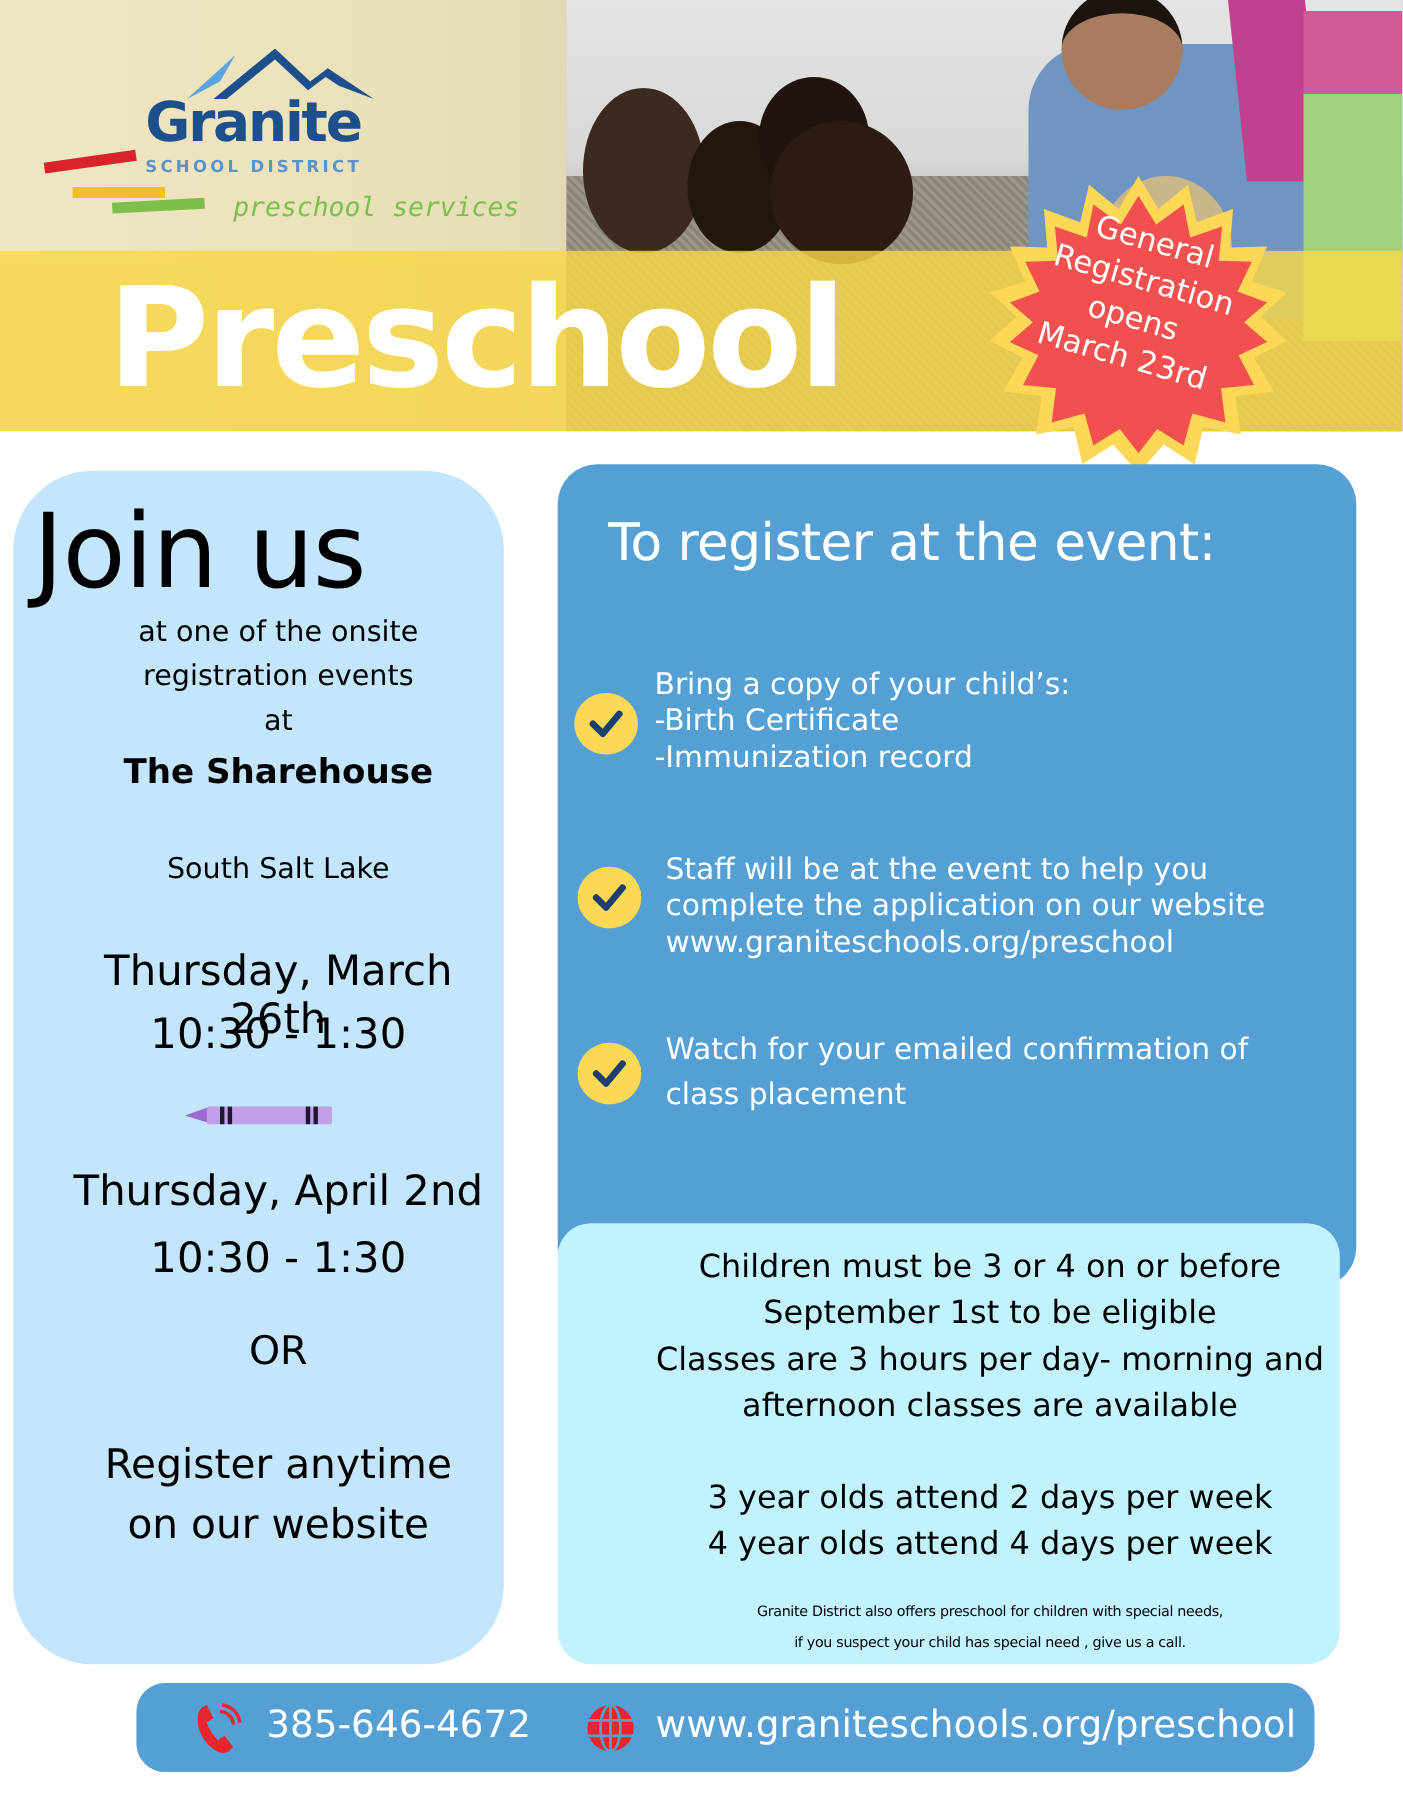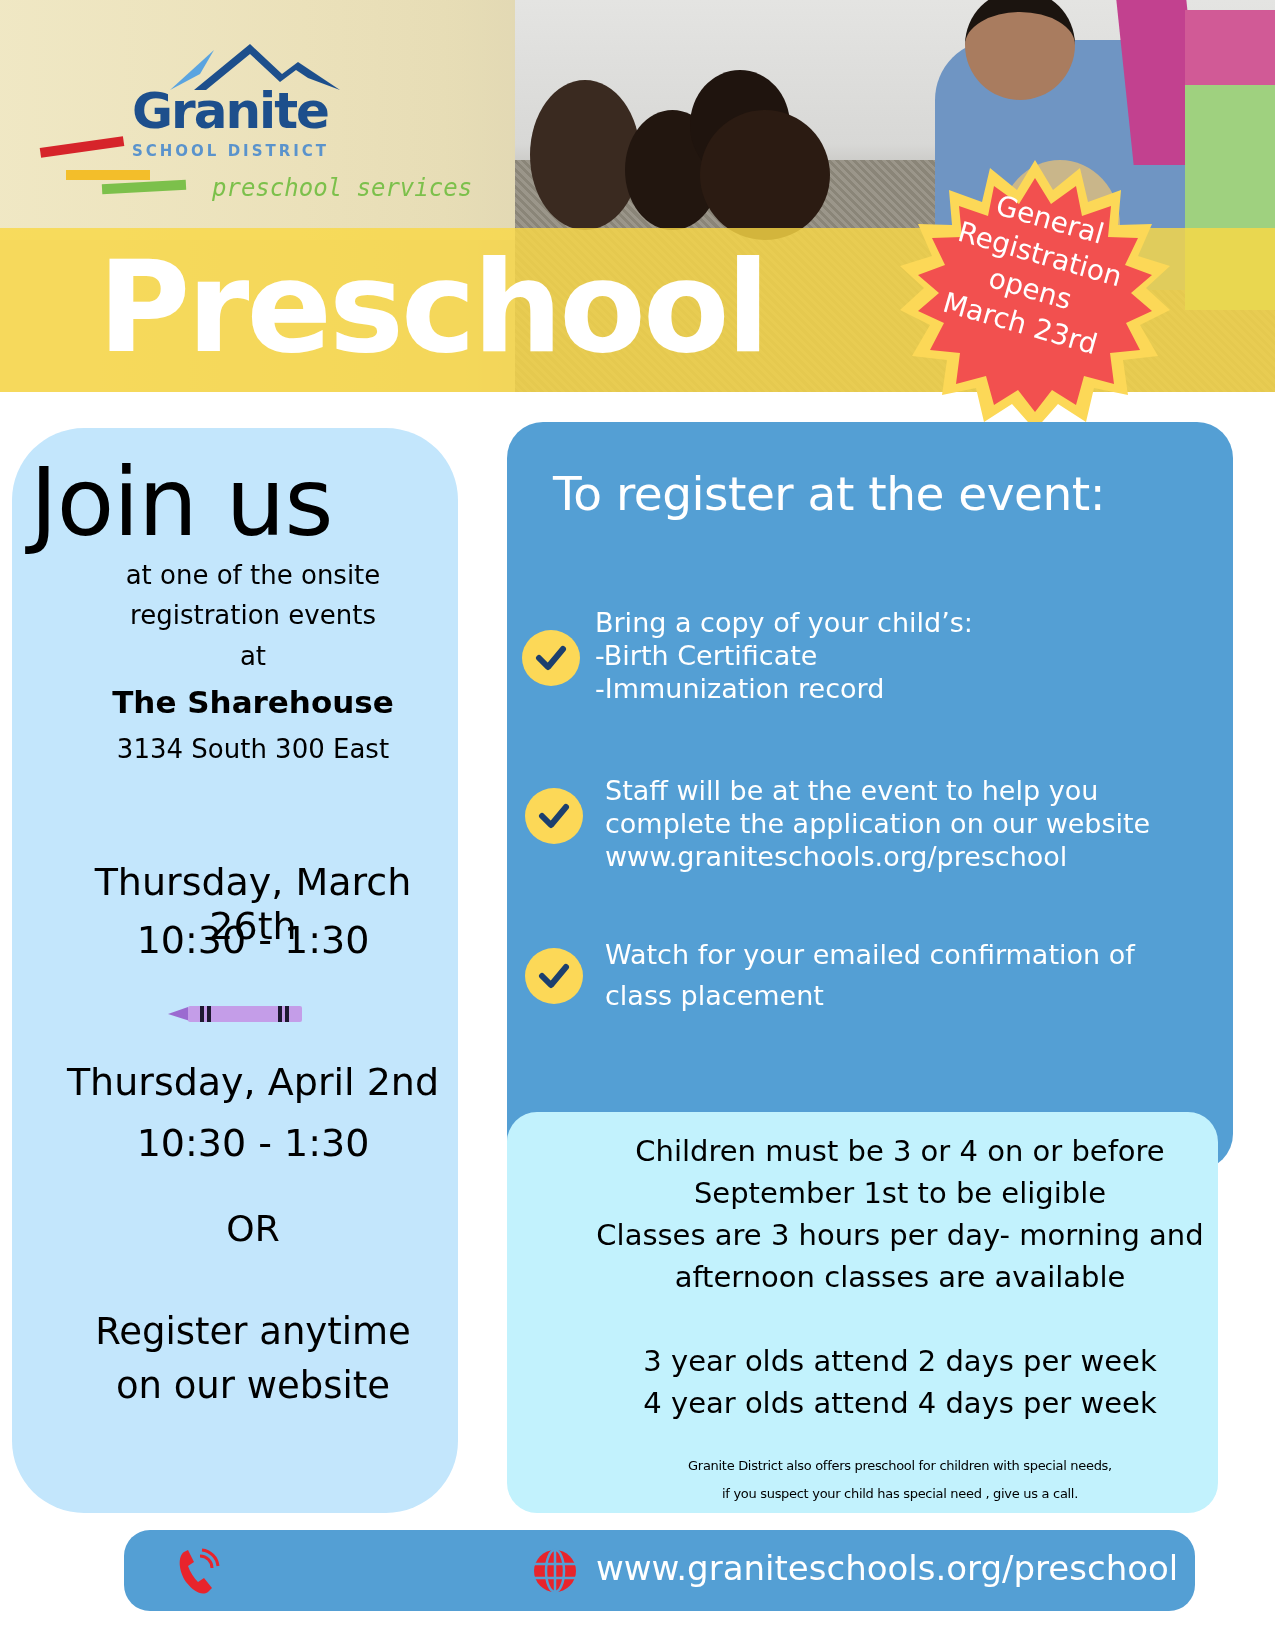--- a/index.html
+++ b/index.html
@@ -190,21 +190,21 @@
 </div>
 
 <div class="left-panel">
   <div class="join-us" style="top:10px;">Join us</div>
 
   <div class="lp-line lp-small" style="top:132px;">at one of the onsite</div>
   <div class="lp-line lp-small" style="top:172px;">registration events</div>
   <div class="lp-line lp-small" style="top:213px;">at</div>
 
   <div class="lp-line lp-venue" style="top:256px;">The Sharehouse</div>
-  <div class="lp-line lp-addr" style="top:306px;">3134 South 300 East</div>
+  <div class="lp-line lp-addr" style="top:347px;">South Salt Lake</div>
 
   <div class="lp-line lp-date" style="top:432px;">Thursday, March 26th</div>
   <div class="lp-line lp-date" style="top:490px;">10:30 - 1:30</div>
 
   <svg class="crayon" width="134" height="20" viewBox="0 0 134 20">
     <polygon points="0,10 20,3 22,17" fill="#9b6ad0"></polygon>
     <rect x="20" y="2" width="114" height="16" rx="2" fill="#c49de8"></rect>
     <rect x="32" y="2" width="4" height="16" fill="#1d1830"></rect>
     <rect x="39" y="2" width="4" height="16" fill="#1d1830"></rect>
     <rect x="110" y="2" width="4" height="16" fill="#1d1830"></rect>
@@ -268,20 +268,21 @@
   <div class="lt-line lt-small" style="top:334px;">Granite District also offers preschool for children with special needs,</div>
   <div class="lt-line lt-small" style="top:362px;">if you suspect your child has special need , give us a call.</div>
 </div>
 
 <div class="contact-bar">
   <svg class="cb-icon" style="left:52px;" width="44" height="48" viewBox="0 0 44 48">
     <path d="M8 4 C2 8 2 22 10 34 C18 44 26 48 32 44 L36 40 L28 30 L22 34 C18 30 14 24 12 18 L18 14 L12 2 Z" fill="#e8242c"></path>
     <path d="M24 8 A12 12 0 0 1 36 20" fill="none" stroke="#e8242c" stroke-width="3"></path>
     <path d="M26 2 A18 18 0 0 1 42 18" fill="none" stroke="#e8242c" stroke-width="3"></path>
   </svg>
+  <div class="cb-text" style="left:118px;">385-646-4672</div>
 
   <svg class="cb-icon" style="left:408px;" width="46" height="46" viewBox="0 0 46 46">
     <circle cx="23" cy="23" r="21" fill="#e8242c"></circle>
     <ellipse cx="23" cy="23" rx="9" ry="21" fill="none" stroke="#549fd4" stroke-width="2.5"></ellipse>
     <line x1="23" y1="2" x2="23" y2="44" stroke="#549fd4" stroke-width="2.5"></line>
     <line x1="2" y1="16" x2="44" y2="16" stroke="#549fd4" stroke-width="2.5"></line>
     <line x1="2" y1="30" x2="44" y2="30" stroke="#549fd4" stroke-width="2.5"></line>
   </svg>
   <div class="cb-text" style="left:472px;">www.graniteschools.org/preschool</div>
 </div>

